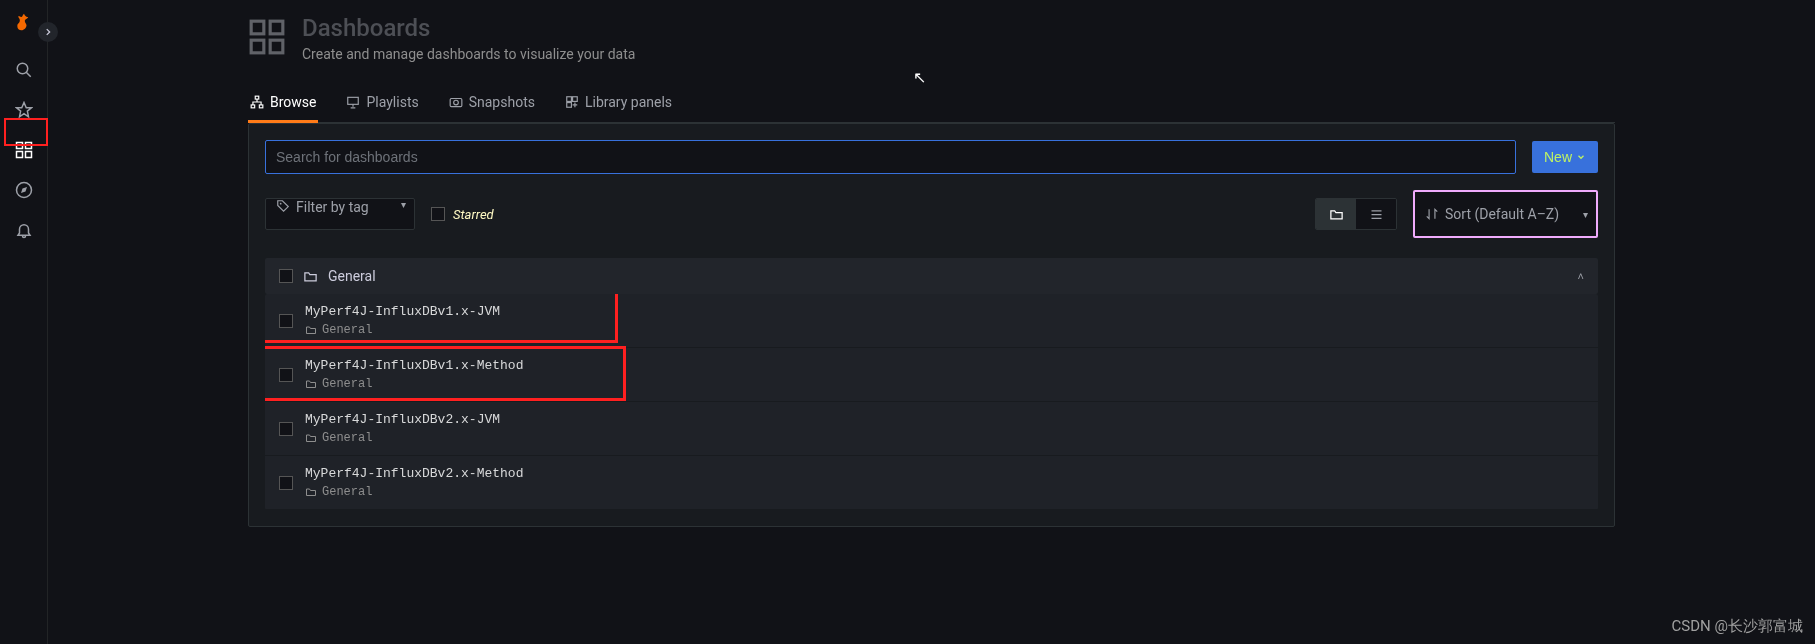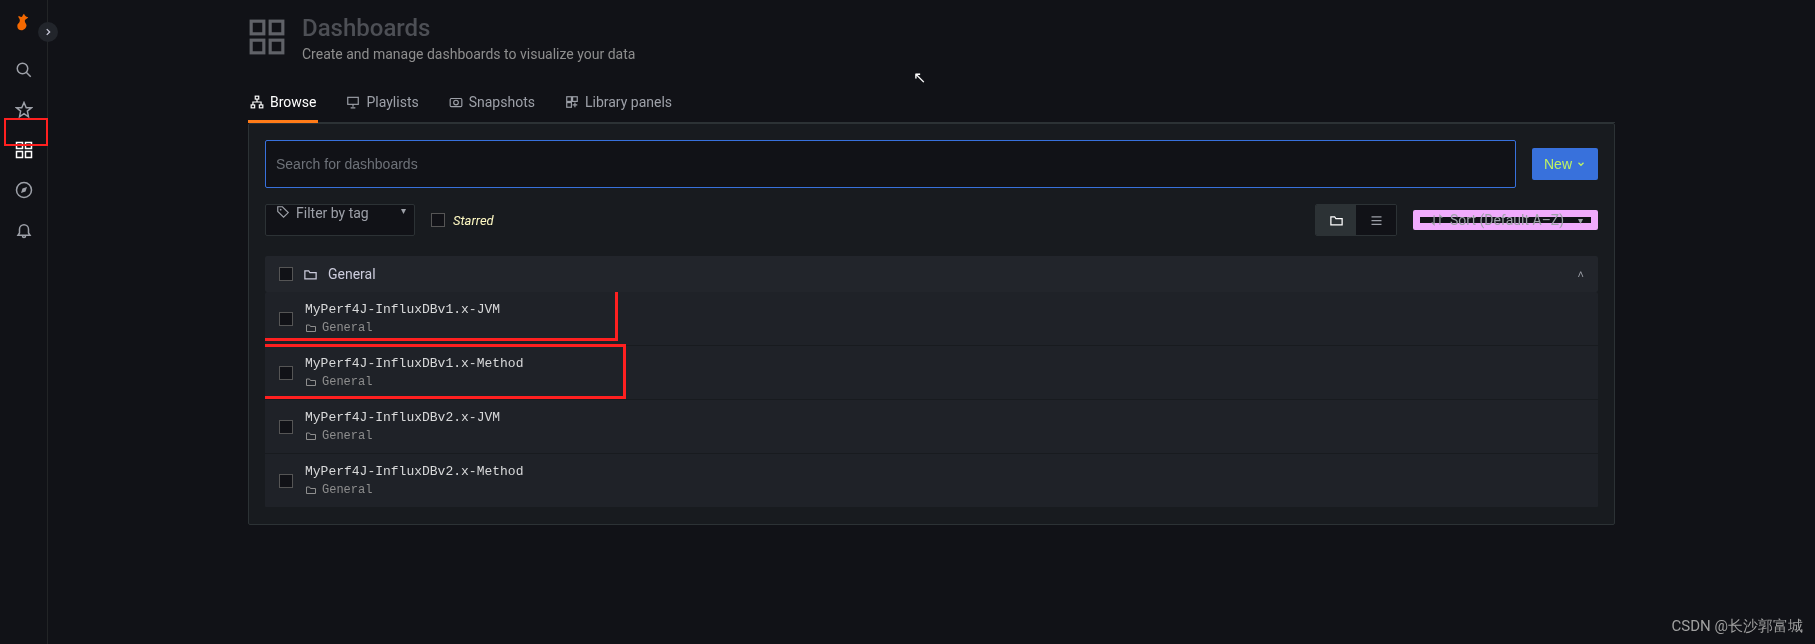--- a/index.html
+++ b/index.html
@@ -79,21 +79,21 @@
   margin-top: 0;
   padding: 16px;
 }
 .search-row { display: flex; gap: 16px; align-items: center; }
 .search-input {
   flex: 1;
   background: #111217;
   border: 1px solid #3871dc;
   outline: none;
   color: #ccccdc;
-  height: 48px;
+  height: 34px;
   padding: 0 10px;
   border-radius: 2px;
   font-size: 14px;
 }
 .search-input::placeholder { color: #6e7279; }
 .new-btn {
   background: #3871dc;
   color: #bef264;
   border: none;
   height: 32px;
@@ -132,22 +132,22 @@
 .view-btn {
   width: 40px; height: 30px;
   display: flex; align-items: center; justify-content: center;
   color: #9da0a8;
   background: #111217;
   cursor: pointer;
 }
 .view-btn.active { background: #2c3235; color: #fff; }
 .sort-select {
   background: #111217;
-  border: 7px solid #f0abfc;
-  height: 20px; width: 185px;
+  border: 2px solid #f0abfc;
+  height: 48px; width: 185px;
   display: flex; align-items: center; gap: 6px;
   padding: 0 10px;
   border-radius: 2px;
   color: #9da0a8;
   cursor: pointer;
   position: relative;
 }
 .sort-select .chev { position: absolute; right: 8px; font-size: 10px; }
 .folder-section { margin-top: 20px; }
 .folder-header {

